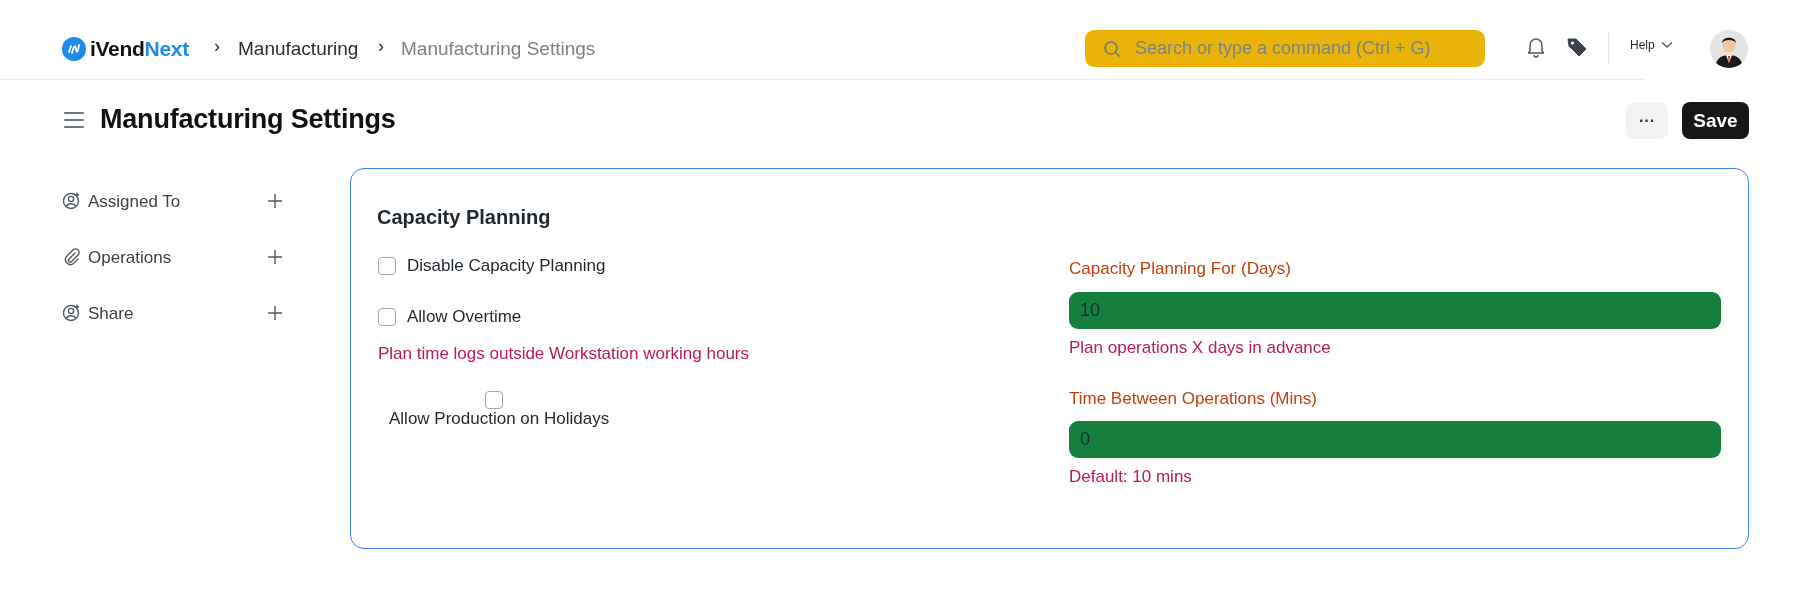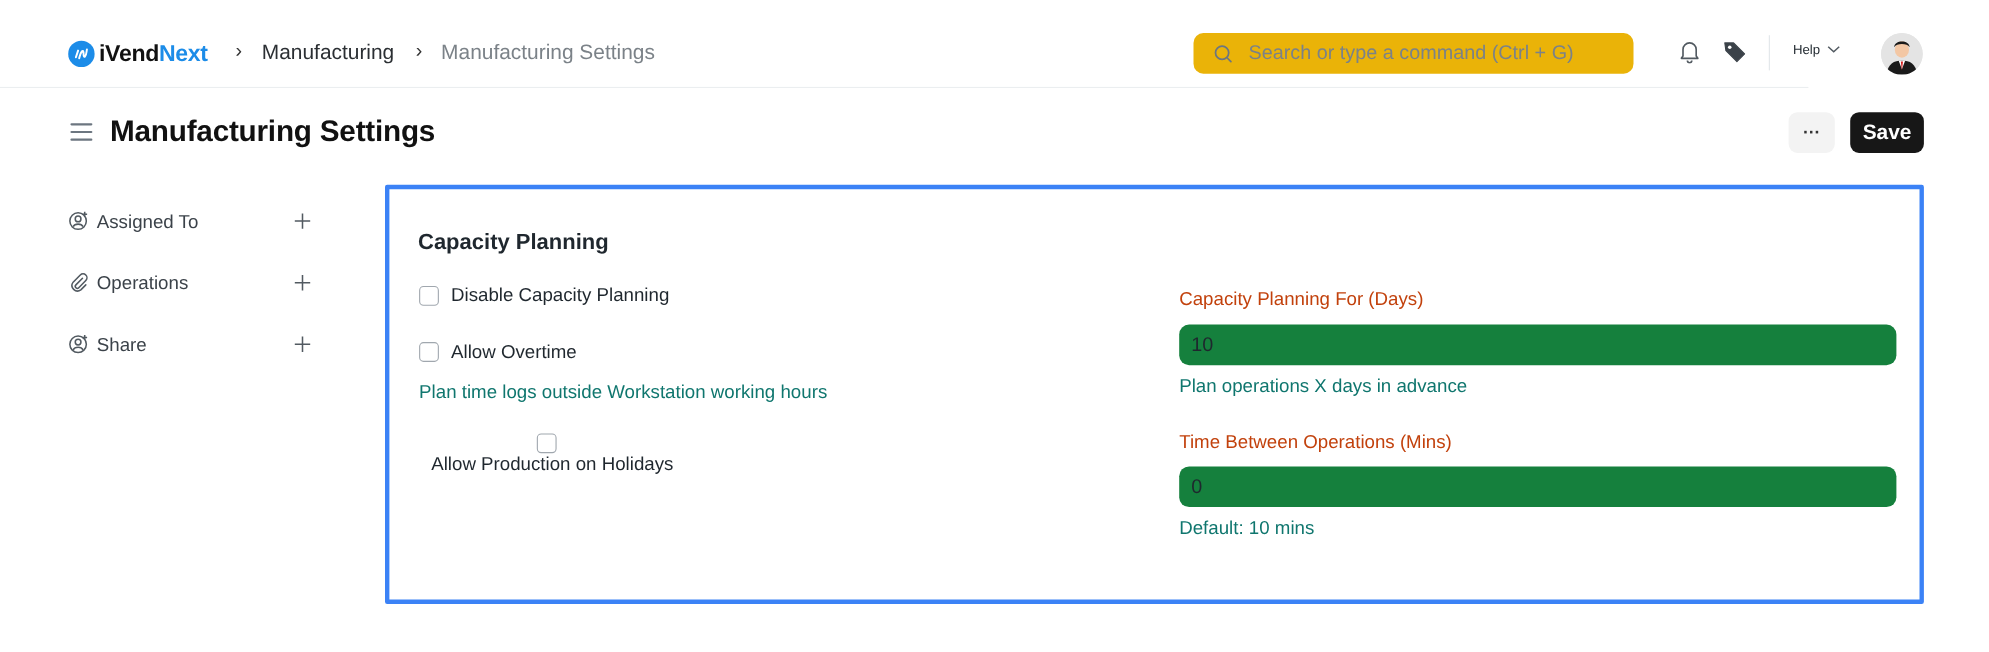--- a/index.html
+++ b/index.html
@@ -38,26 +38,26 @@
   .save-btn { position: absolute; left: 1682px; top: 7px; width: 67px; height: 37px; background: #171717; border-radius: 8px; border: none; color: #fff; font-size: 19px; font-weight: bold; font-family: "Liberation Sans", sans-serif; cursor: pointer; }
 
   
   .sidebar { position: absolute; left: 62px; top: 186px; width: 230px; }
   .side-item { position: relative; height: 56px; display: flex; align-items: flex-start; }
   .side-icon { width: 20px; height: 20px; margin-top: 5px; }
   .side-label { margin-left: 6px; font-size: 17px; color: #3b4249; margin-top: 6px; }
   .side-add { position: absolute; left: 200px; top: 2px; width: 26px; height: 26px; background: transparent; border: none; cursor: pointer; display: flex; align-items: center; justify-content: center; }
 
   
-  .card { position: absolute; left: 350px; top: 168px; width: 1399px; height: 381px; border: 4px solid #3b82f6; border-radius: 2px; background: #fff; }
+  .card { position: absolute; left: 350px; top: 168px; width: 1399px; height: 381px; border: 1px solid #3b82f6; border-radius: 14px; background: #fff; }
   .section-title { position: absolute; left: 26px; top: 37px; font-size: 20px; font-weight: bold; color: #1f272e; }
   .check-row { position: absolute; left: 27px; display: flex; align-items: center; }
   .checkbox { width: 18px; height: 18px; border: 1.5px solid #a0a7ae; border-radius: 4px; background: #fff; cursor: pointer; appearance: none; -webkit-appearance: none; }
   .check-label { margin-left: 11px; font-size: 17px; color: #1f272e; }
-  .help-text { position: absolute; font-size: 17px; color: #0f766e; }
+  .help-text { position: absolute; font-size: 17px; color: #be185d; }
 
   .field-label { position: absolute; left: 718px; font-size: 17px; color: #c2410c; }
   .field-input { position: absolute; left: 718px; width: 652px; height: 37px; background: #15803d; border-radius: 9px; border: none; padding-left: 11px; font-family: "Liberation Sans", sans-serif; font-size: 18px; color: #1f272e; outline: none; }
 </style>
 </head>
 <body>
 
 <div class="navbar">
   <div class="brand">
     <div class="brand-logo">

